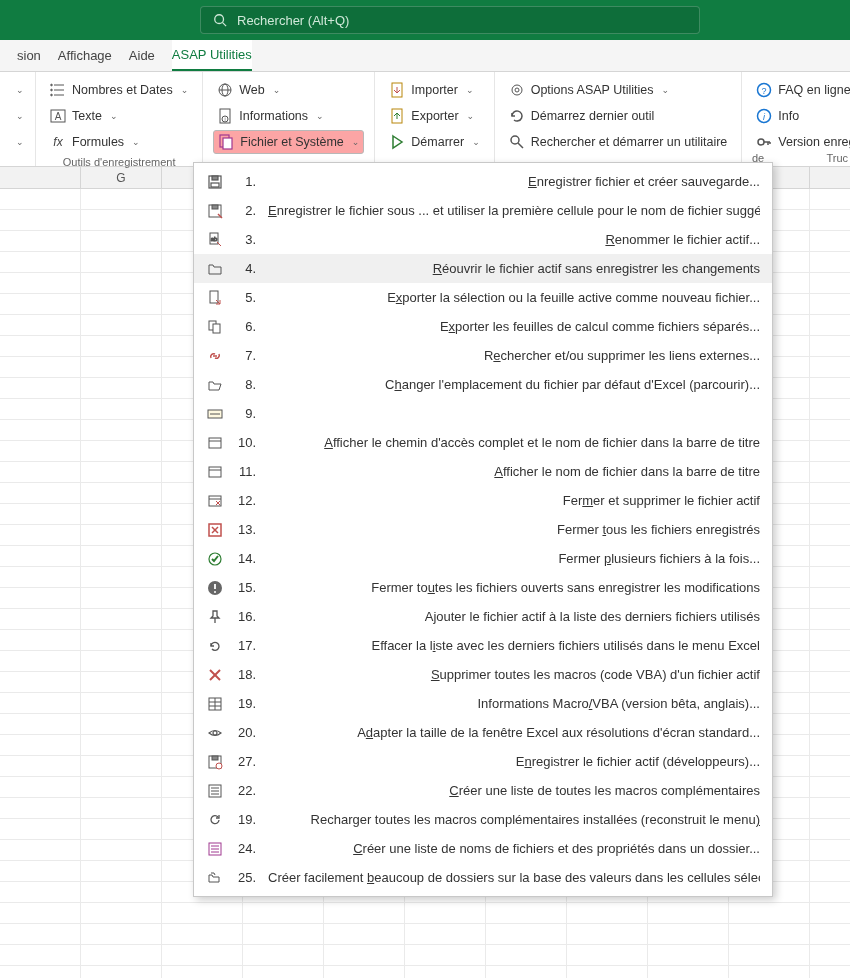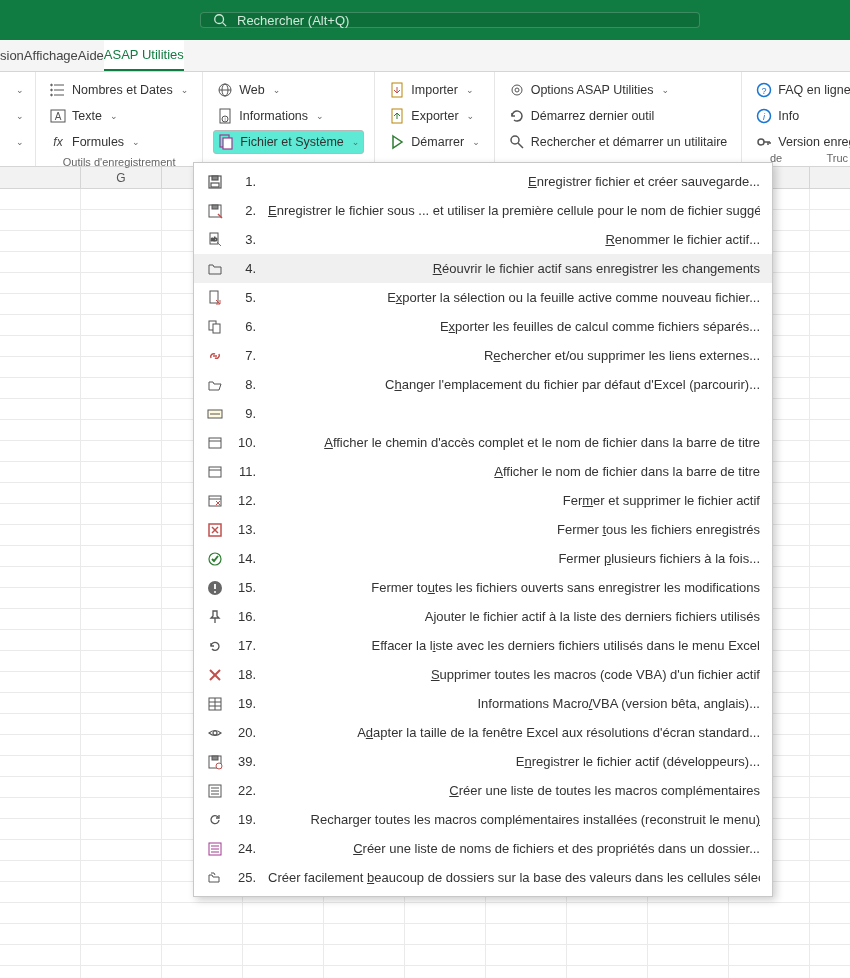--- a/index.html
+++ b/index.html
@@ -19,21 +19,21 @@
     display: flex;
     align-items: center;
     padding-left: 200px;
   }
   .search-box {
     display: flex;
     align-items: center;
     background: #0e6e3a;
     border-radius: 4px;
     width: 500px;
-    height: 16px;
+    height: 28px;
     padding: 0 12px;
     color: #cfe8d8;
     border: 1px solid rgba(255,255,255,0.2);
   }
   .search-box svg { margin-right: 10px; flex-shrink:0;}
   .search-box span { font-size: 13px; }
 
   .tab-row {
     height: 32px;
     background: #f5f5f5;
@@ -42,20 +42,21 @@
     align-items: stretch;
     padding-left: 0;
   }
   .tab-row .tab {
     padding: 0 0;
     display: flex;
     align-items: center;
     font-size: 13px;
     color: #444;
     cursor: pointer;
+    margin-left: 17px;
   }
   .tab-row .tab.active {
     background: #fff;
     border-bottom: 2px solid #107c41;
     color: #107c41;
     font-weight: 500;
   }
 
   .ribbon {
     height: 95px;
@@ -91,21 +92,21 @@
     align-items: center;
     height: 24px;
     padding: 0 4px;
     gap: 6px;
     white-space: nowrap;
     cursor: pointer;
     border-radius: 3px;
   }
   .ritem.active {
     border: 1px solid #b8b8b8;
-    background: #5eead4;
+    background: #fca5a5;
   }
   .ritem .ico {
     width: 16px;
     height: 16px;
     display: inline-flex;
     align-items: center;
     justify-content: center;
     font-size: 13px;
     flex-shrink: 0;
   }
@@ -117,21 +118,21 @@
 
   .truc-label {
     position: absolute;
     right: 2px;
     bottom: 2px;
     font-size: 11px;
     color: #666;
   }
   .de-label {
     position:absolute;
-    left:770px;
+    left:752px;
     bottom:2px;
     font-size:11px;
     color:#666;
   }
 
   .col-headers {
     height: 22px;
     background: #f2f2f2;
     border-bottom: 1px solid #d5d5d5;
     display: flex;
@@ -1145,21 +1146,21 @@
       <span class="dtext">A<u>d</u>apter la taille de la fenêtre Excel aux résolutions d'écran standard...</span>
     </div>
     <div class="ditem">
       <span class="dico">
         <svg width="16" height="16" viewBox="0 0 16 16" fill="none" stroke="#555">
           <rect x="2" y="2" width="12" height="12"></rect>
           <rect x="5" y="2" width="6" height="4" fill="#888"></rect>
           <circle cx="12" cy="12" r="3" fill="#fff" stroke="#c0504d"></circle>
         </svg>
       </span>
-      <span class="dnum">39.</span>
+      <span class="dnum">27.</span>
       <span class="dtext">E<u>n</u>registrer le fichier actif  (développeurs)...</span>
     </div>
     <div class="ditem">
       <span class="dico">
         <svg width="16" height="16" viewBox="0 0 16 16" fill="none" stroke="#555">
           <rect x="2" y="2" width="12" height="12"></rect>
           <line x1="4" y1="5" x2="12" y2="5"></line>
           <line x1="4" y1="8" x2="12" y2="8"></line>
           <line x1="4" y1="11" x2="12" y2="11"></line>
         </svg>

